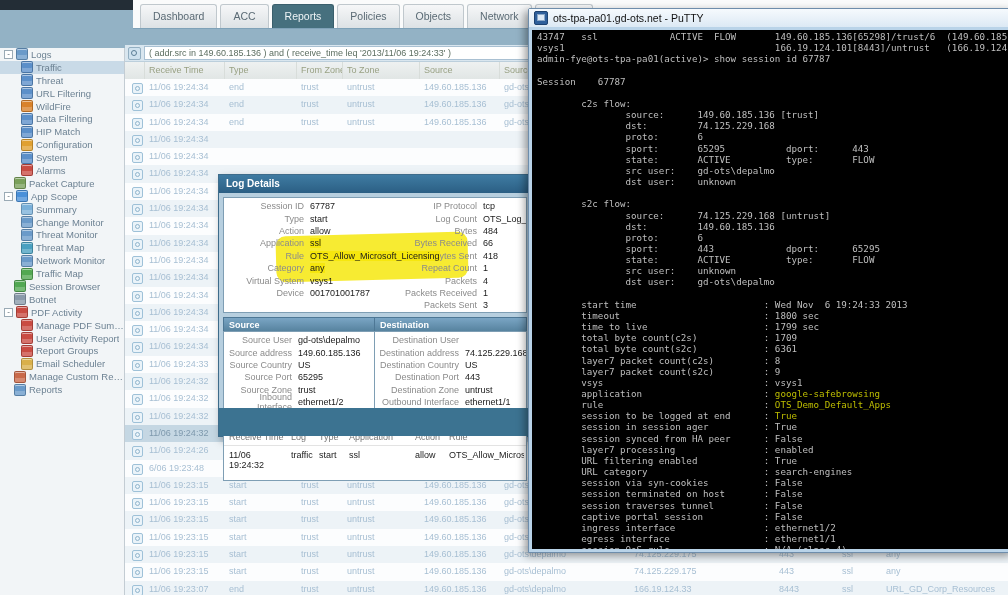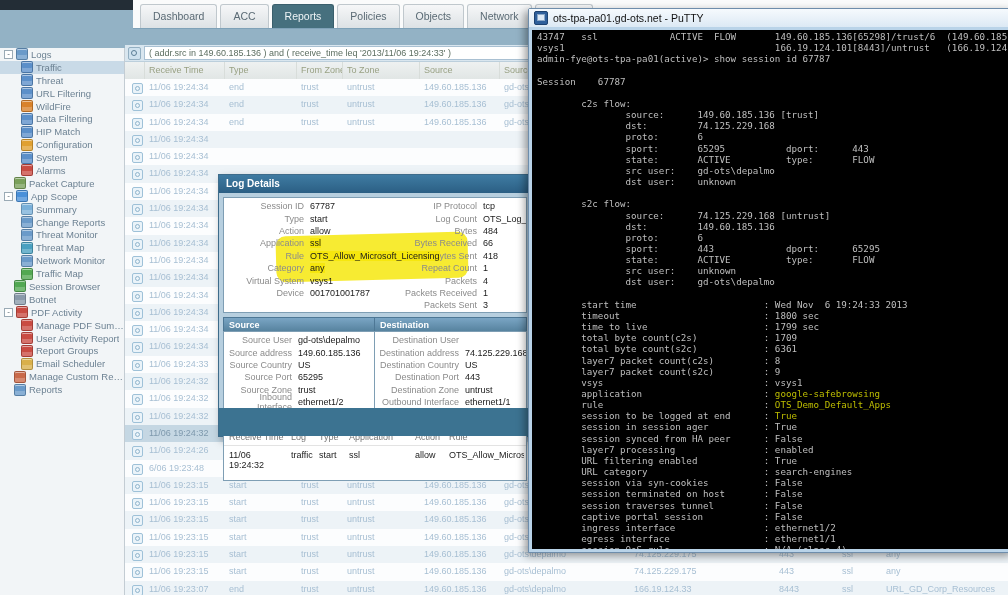--- a/index.html
+++ b/index.html
@@ -175,21 +175,21 @@
         <span class="exp">-</span>
         <span class="ticon" style="background: rgb(74, 144, 217);"></span>
         <span class="tlabel">App Scope</span>
       </div>
       <div class="titem lvl1">
         <span class="ticon" style="background: rgb(122, 176, 217);"></span>
         <span class="tlabel">Summary</span>
       </div>
       <div class="titem lvl1">
         <span class="ticon" style="background: rgb(106, 154, 201);"></span>
-        <span class="tlabel">Change Reports</span>
+        <span class="tlabel">Change Monitor</span>
       </div>
       <div class="titem lvl1">
         <span class="ticon" style="background: rgb(106, 154, 201);"></span>
         <span class="tlabel">Threat Monitor</span>
       </div>
       <div class="titem lvl1">
         <span class="ticon" style="background: rgb(74, 160, 192);"></span>
         <span class="tlabel">Threat Map</span>
       </div>
       <div class="titem lvl1">

